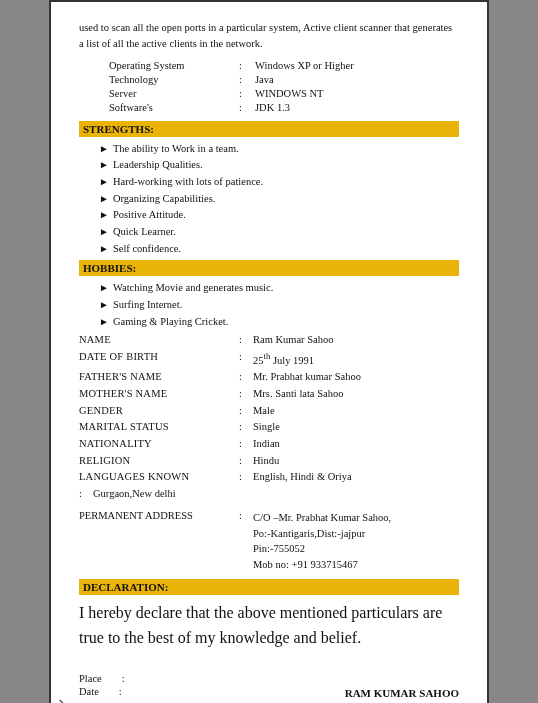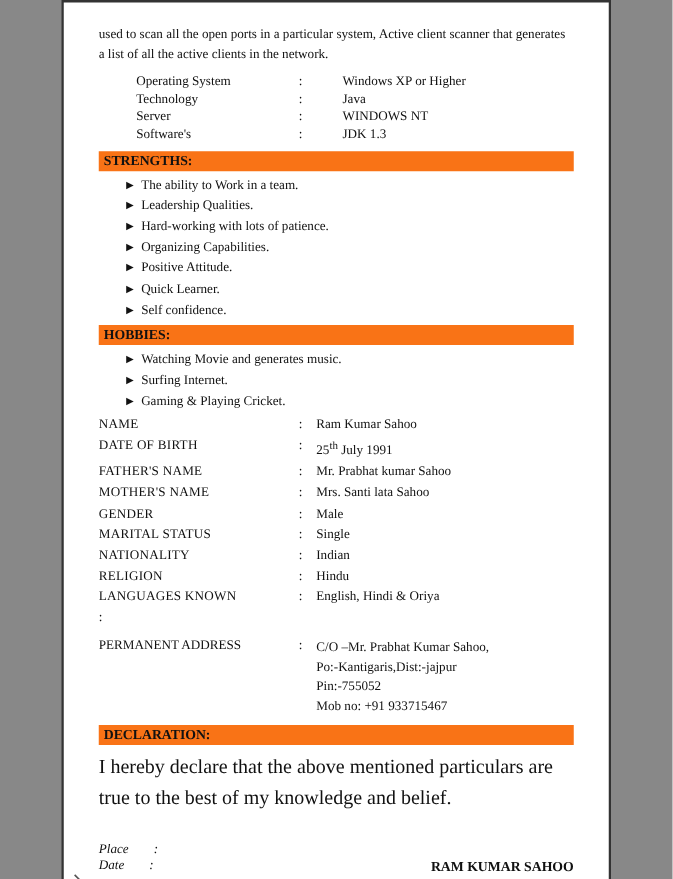--- a/index.html
+++ b/index.html
@@ -37,24 +37,23 @@
     }
     .tech-label {
       width: 130px;
       font-weight: normal;
     }
     .tech-colon {
       width: 16px;
     }
     .tech-value {
       flex: 1;
-      margin-left: 19px;
     }
     .section-header {
-      background: #f97316;
+      background: #eab308;
       font-weight: bold;
       font-size: 11px;
       padding: 2px 4px;
       margin-bottom: 5px;
       margin-top: 4px;
     }
     .bullet-list {
       margin-left: 20px;
       margin-bottom: 4px;
     }
@@ -117,21 +116,20 @@
       margin-bottom: 2px;
     }
     .place-date-col {
       display: flex;
       flex-direction: column;
     }
     .place-line, .date-line {
       display: flex;
       gap: 20px;
       margin-bottom: 2px;
-      font-style: italic;
     }
     .signature {
       font-weight: bold;
       font-size: 11px;
       align-self: flex-end;
       margin-top: 8px;
     }
     .scroll-arrow {
       position: absolute;
       bottom: 6px;
@@ -259,20 +257,21 @@
       <span class="personal-colon">:</span>
       <span class="personal-value">Hindu</span>
     </div>
     <div class="personal-row">
       <span class="personal-label">LANGUAGES KNOWN</span>
       <span class="personal-colon">:</span>
       <span class="personal-value">English, Hindi &amp; Oriya</span>
     </div>
     <div class="personal-row">
       <span class="personal-colon">:</span>
+      <span class="personal-value">Gurgaon,New delhi</span>
     </div>
   </div>
 
   <div class="permanent-block">
     <span class="permanent-label">PERMANENT ADDRESS</span>
     <span class="permanent-colon">:</span>
     <span class="permanent-value">
       C/O –Mr. Prabhat Kumar Sahoo,<br>
       Po:-Kantigaris,Dist:-jajpur<br>
       Pin:-755052<br>

